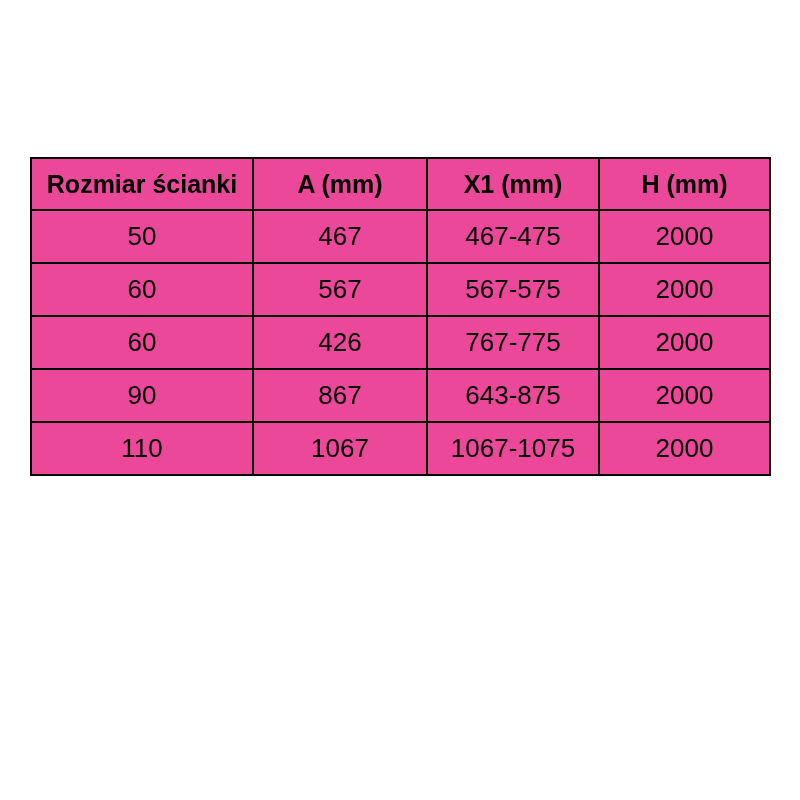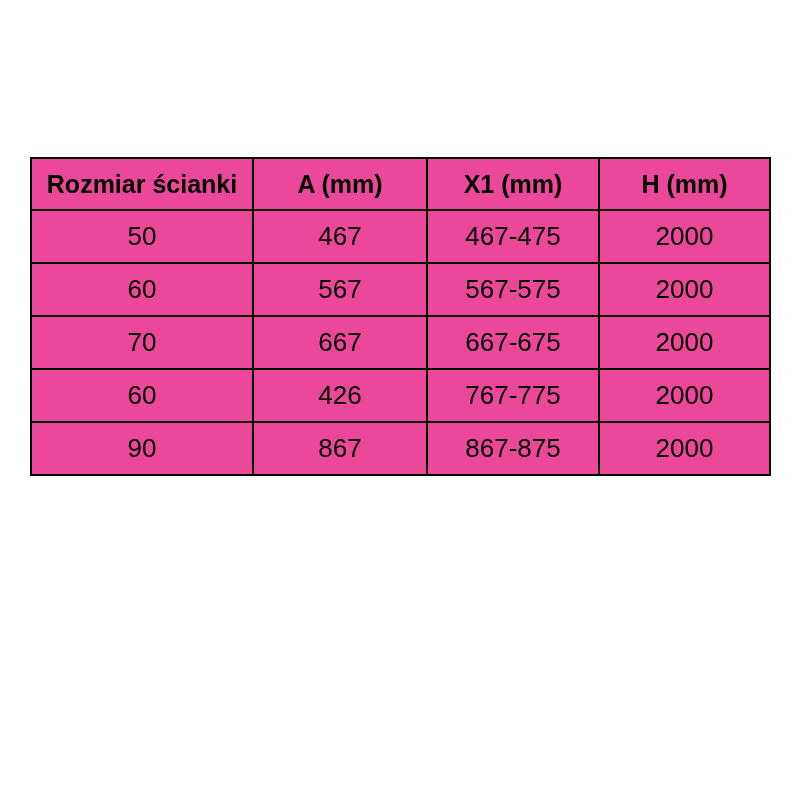--- a/index.html
+++ b/index.html
@@ -75,32 +75,32 @@
           <td>467-475</td>
           <td>2000</td>
         </tr>
         <tr>
           <td>60</td>
           <td>567</td>
           <td>567-575</td>
           <td>2000</td>
         </tr>
         <tr>
-          <td>70</td>
-          <td>667</td>
-          <td>667-675</td>
-          <td>2000</td>
-        </tr>
-        <tr>
           <td>60</td>
           <td>426</td>
           <td>767-775</td>
           <td>2000</td>
         </tr>
         <tr>
           <td>90</td>
           <td>867</td>
-          <td>867-875</td>
+          <td>643-875</td>
+          <td>2000</td>
+        </tr>
+        <tr>
+          <td>110</td>
+          <td>1067</td>
+          <td>1067-1075</td>
           <td>2000</td>
         </tr>
       </tbody>
   </table>
 </div>
 
 </body></html>

